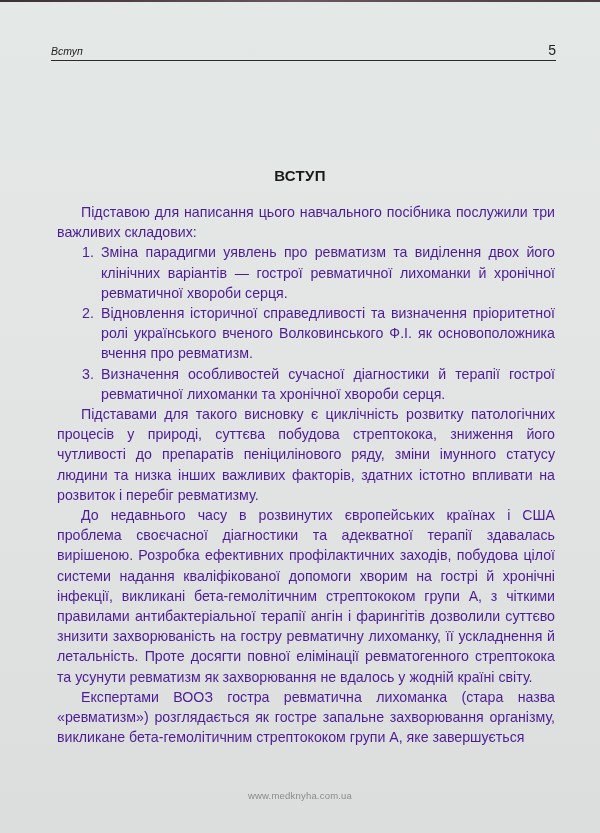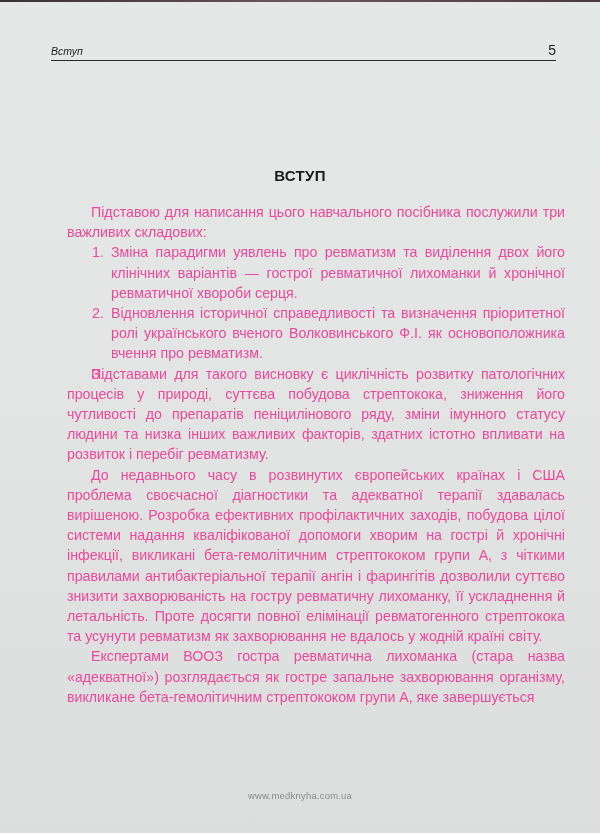--- a/index.html
+++ b/index.html
@@ -50,27 +50,27 @@
     width: 600px;
     top: 167px;
     text-align: center;
     font-weight: bold;
     font-size: 15px;
     letter-spacing: 0.3px;
     color: #1a1a1a;
   }
   .body-text {
     position: absolute;
-    left: 67px;
+    left: 57px;
     top: 202px;
     width: 498px;
     font-size: 14.2px;
     line-height: 20.2px;
     text-align: justify;
-    color: #ec4899;
+    color: #4c1d95;
   }
   .body-text p {
     margin: 0;
     text-indent: 24px;
   }
   .body-text ol {
     margin: 0;
     padding: 0;
     list-style: none;
   }
@@ -113,20 +113,21 @@
     <li>
       <span class="num">1.</span>
       <span>Зміна парадигми уявлень про ревматизм та виділення двох його клінічних варіантів — гострої ревматичної лихоманки й хронічної ревматичної хвороби серця.</span>
     </li>
     <li>
       <span class="num">2.</span>
       <span>Відновлення історичної справедливості та визначення пріоритетної ролі українського вченого Волковинського Ф.І. як основоположника вчення про ревматизм.</span>
     </li>
     <li>
       <span class="num">3.</span>
+      <span>Визначення особливостей сучасної діагностики й терапії гострої ревматичної лихоманки та хронічної хвороби серця.</span>
     </li>
   </ol>
   <p>Підставами для такого висновку є циклічність розвитку патологічних процесів у природі, суттєва побудова стрептокока, зниження його чутливості до препаратів пеніцилінового ряду, зміни імунного статусу людини та низка інших важливих факторів, здатних істотно впливати на розвиток і перебіг ревматизму.</p>
   <p>До недавнього часу в розвинутих європейських країнах і США проблема своєчасної діагностики та адекватної терапії здавалась вирішеною. Розробка ефективних профілактичних заходів, побудова цілої системи надання кваліфікованої допомоги хворим на гострі й хронічні інфекції, викликані бета-гемолітичним стрептококом групи А, з чіткими правилами антибактеріальної терапії ангін і фарингітів дозволили суттєво знизити захворюваність на гостру ревматичну лихоманку, її ускладнення й летальність. Проте досягти повної елімінації ревматогенного стрептокока та усунути ревматизм як захворювання не вдалось у жодній країні світу.</p>
-  <p>Експертами ВООЗ гостра ревматична лихоманка (стара назва «адекватної») розглядається як гостре запальне захворювання організму, викликане бета-гемолітичним стрептококом групи А, яке завершується</p>
+  <p>Експертами ВООЗ гостра ревматична лихоманка (стара назва «ревматизм») розглядається як гостре запальне захворювання організму, викликане бета-гемолітичним стрептококом групи А, яке завершується</p>
 </div>
 
 <div class="footer-url">www.medknyha.com.ua</div>
 
 </body></html>

